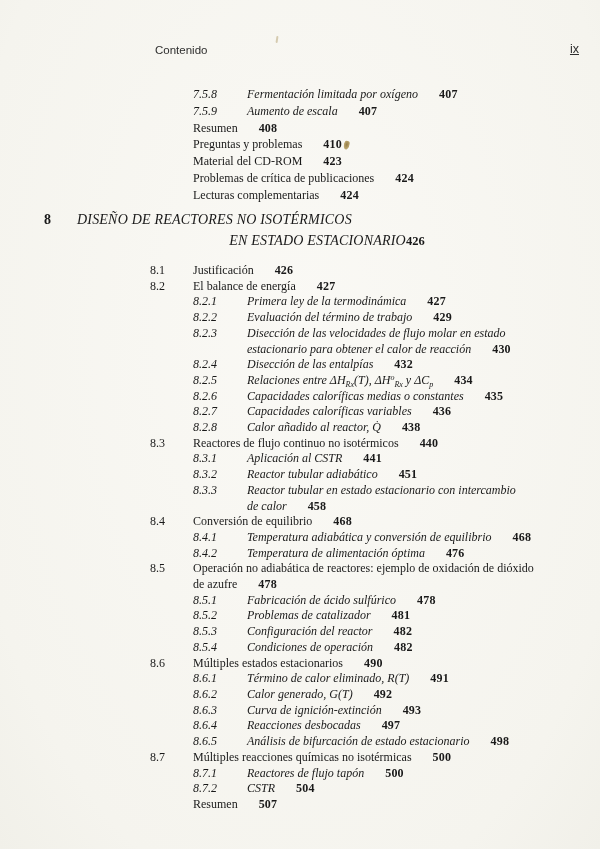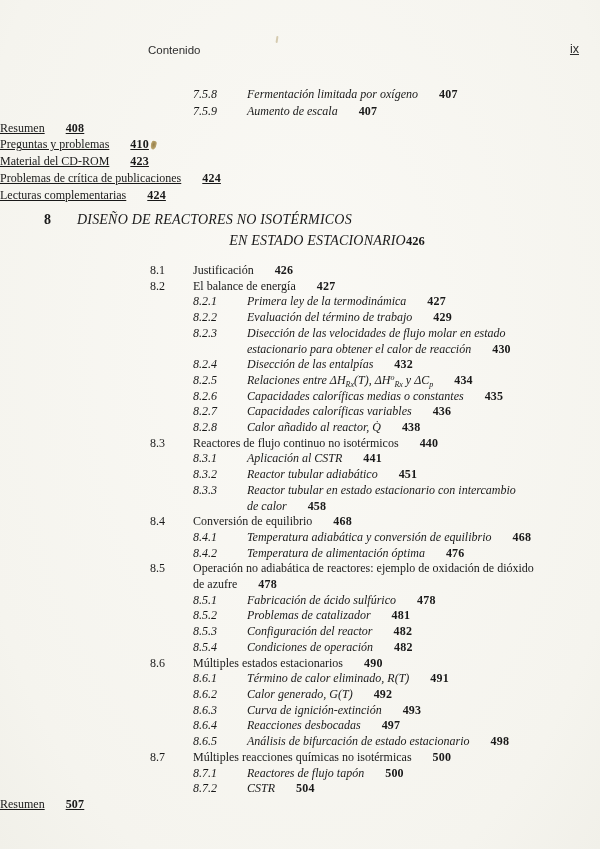--- a/index.html
+++ b/index.html
@@ -11,41 +11,41 @@
     overflow:hidden;
     font-family:"Liberation Serif", serif;
     color:#191919;
   }
   
   .running-head{
     position:absolute;top:42px;left:0;right:0;height:16px;
     font-family:"Liberation Sans", sans-serif;
     font-size:11.5px;color:#2e2e2e;
   }
-  .rh-left{position:absolute;left:148px;top:2px;}
+  .rh-left{position:absolute;left:155px;top:2px;}
   .rh-right{position:absolute;right:21px;top:0;font-size:12.5px;text-decoration:underline;}
   .mark-top{
     position:absolute;left:276px;top:-6px;width:2px;height:7px;
     background:#b9a77a;opacity:.55;transform:rotate(8deg);border-radius:1px;
   }
   
   .toc-block{position:absolute;left:0;right:0;font-size:12px;}
   .front-list{top:86px;line-height:16.8px;}
   .section-list{top:263px;line-height:15.7px;}
   .toc-row{display:flex;align-items:baseline;white-space:nowrap;}
   .toc-row .num{flex:none;}
   .kind-sub{padding-left:193px;}
   .kind-sub .num{width:54px;font-style:italic;}
   .kind-sub .title{font-style:italic;}
   .kind-sub-cont{padding-left:247px;}
   .kind-sub-cont .title{font-style:italic;}
   .kind-section{padding-left:150px;align-items:center;}
   .kind-section .num{width:43px;}
   .kind-section-cont{padding-left:193px;}
-  .kind-plain{text-decoration:underline;}
+  .kind-plain{padding-left:193px;}
   .pagenum{font-weight:bold;margin-left:21px;letter-spacing:.2px;}
   .sup{font-size:8px;vertical-align:4px;line-height:0;}
   .subsc{font-size:8px;vertical-align:-3px;line-height:0;}
   .speck{
     display:inline-block;width:6px;height:9px;margin-left:2px;
     background:radial-gradient(ellipse at 50% 40%, #7c5f1d 0%, #a98e4b 55%, transparent 75%);
     opacity:.8;transform:rotate(14deg) translateY(2px);
     border-radius:2px;flex:none;
   }
   

